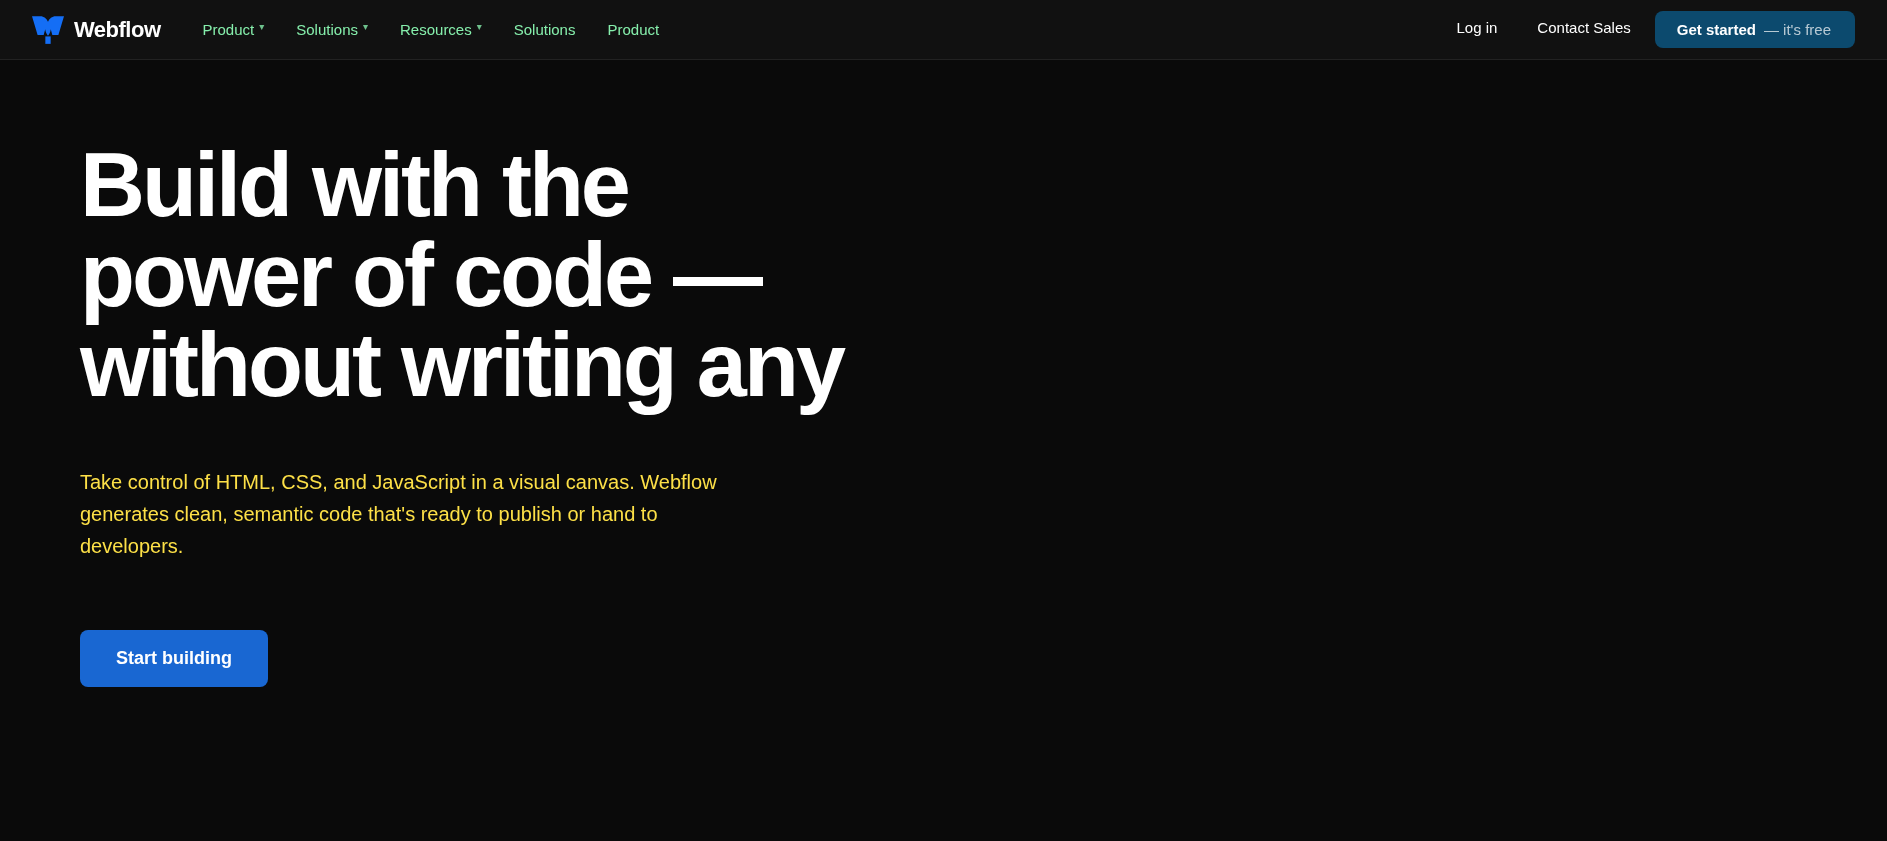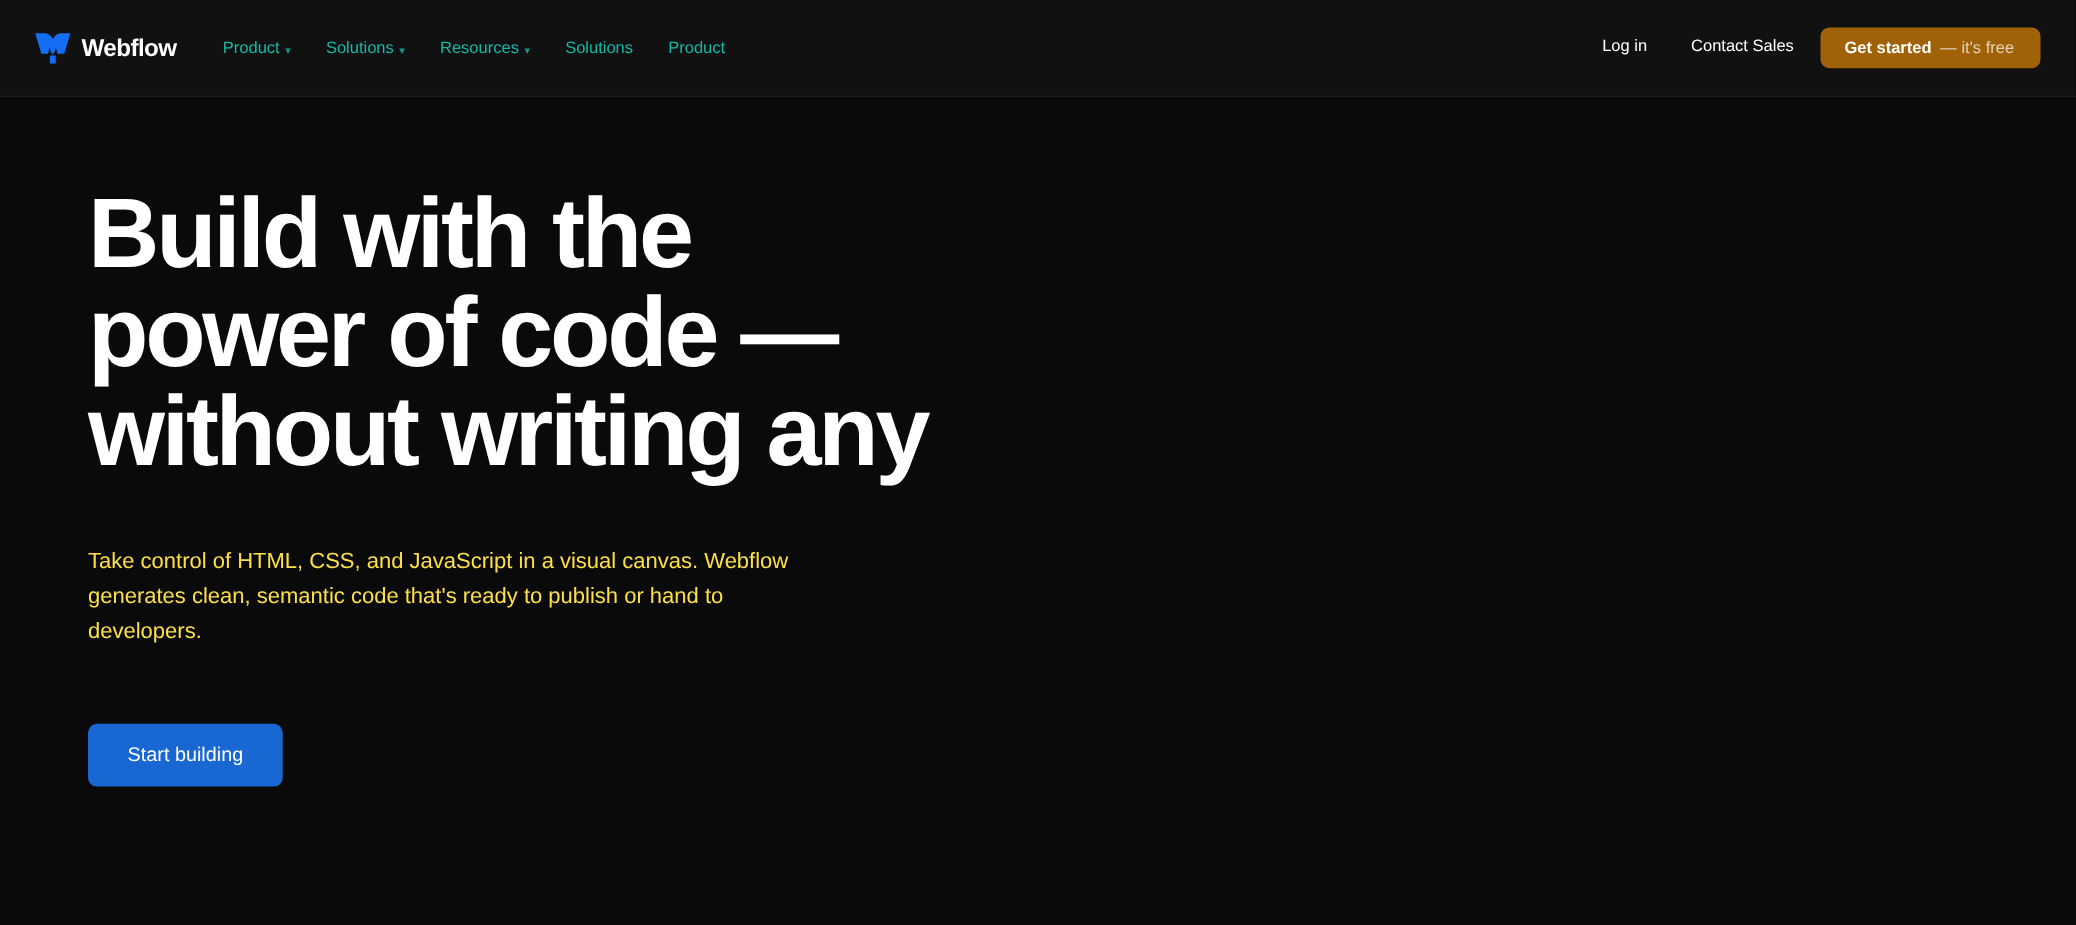--- a/index.html
+++ b/index.html
@@ -10,21 +10,21 @@
       font-family: -apple-system, BlinkMacSystemFont, 'Segoe UI', Helvetica, Arial, sans-serif;
       min-height: 841px;
       overflow-x: hidden;
     }
 
     
     nav {
       display: flex;
       align-items: center;
       background: #111;
-      height: 88px;
+      height: 60px;
       padding: 0 32px;
       border-bottom: 1px solid #222;
       position: relative;
       z-index: 10;
     }
 
     .nav-logo {
       display: flex;
       align-items: center;
       gap: 10px;
@@ -40,28 +40,28 @@
     }
 
     .nav-links {
       display: flex;
       align-items: center;
       gap: 4px;
       flex: 1;
     }
 
     .nav-link {
-      color: #14b8a6;
+      color: #86efac;
       font-size: 15px;
       font-weight: 500;
       padding: 8px 14px;
       border-radius: 6px;
       cursor: pointer;
       display: flex;
-      align-items: flex-end;
+      align-items: flex-start;
       gap: 5px;
       white-space: nowrap;
       text-decoration: none;
       transition: background 0.15s;
     }
 
     .chevron {
       font-size: 10px;
       opacity: 0.8;
     }
@@ -76,21 +76,21 @@
       color: #fff;
       font-size: 15px;
       font-weight: 500;
       padding: 8px 16px;
       cursor: pointer;
       text-decoration: none;
       white-space: nowrap;
     }
 
     .nav-cta {
-      background: #a16207;
+      background: #0c4a6e;
       color: #fff;
       font-size: 15px;
       font-weight: 600;
       padding: 10px 22px;
       border-radius: 8px;
       cursor: pointer;
       border: none;
       white-space: nowrap;
       display: flex;
       align-items: center;
@@ -125,21 +125,21 @@
       line-height: 1.6;
       color: #fde047;
       max-width: 680px;
       margin-bottom: 68px;
     }
 
     .hero-cta {
       background: #1967d2;
       color: #fff;
       font-size: 18px;
-      font-weight: 400;
+      font-weight: 700;
       padding: 18px 36px;
       border-radius: 8px;
       cursor: pointer;
       border: none;
       display: inline-block;
       transition: background 0.15s;
     }
 
     
     .wf-logo-svg {

